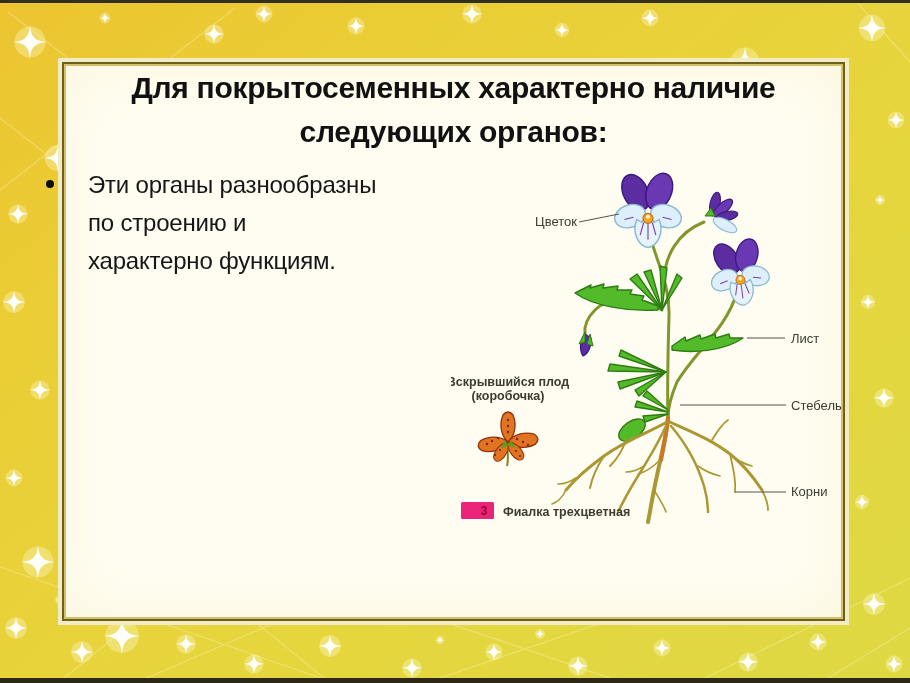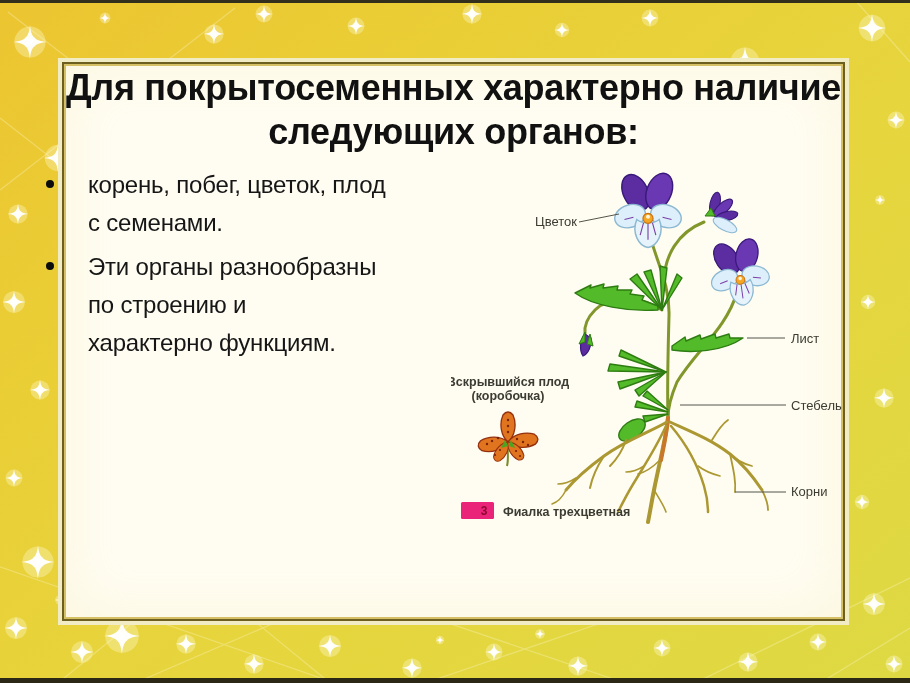--- a/index.html
+++ b/index.html
@@ -12,21 +12,21 @@
   .edge.top{top:0;height:3px;}
   .edge.bottom{bottom:0;height:5px;background:#2b2916;}
   .sparkles{position:absolute;left:0;top:0;z-index:0;}
   .panel{
     position:absolute;left:62px;top:62px;width:779px;height:555px;z-index:1;
     background:#fffdf2;border:2px solid #6d5f20;outline:4px solid #f2ecc4;
     box-shadow:inset 0 0 0 2px #d6c065, inset 0 0 60px rgba(238,222,150,.22);
   }
   .title{
     position:absolute;left:62px;top:66px;width:783px;z-index:2;text-align:center;
-    font-size:36px;line-height:44px;font-weight:bold;color:#111;white-space:pre-line;
+    font-size:30px;line-height:44px;font-weight:bold;color:#111;white-space:pre-line;
     letter-spacing:-0.3px;
   }
   .bullets{position:absolute;left:46px;top:166px;width:430px;z-index:3;}
   .bullet{position:relative;padding-left:42px;margin-bottom:6px;}
   .bullet .dot{position:absolute;left:0;top:14px;width:8px;height:8px;border-radius:50%;background:#0c0c0c;}
   .bullet .txt{font-size:24px;line-height:38px;color:#161616;white-space:pre-line;letter-spacing:-0.2px;}
   .figure{position:absolute;left:451px;top:160px;z-index:2;}
   .figure text{font-family:"Liberation Sans",sans-serif;}
   .lbl{font-size:13px;fill:#3c3c33;}
   .lbl-b{font-size:12.5px;fill:#3c3c33;font-weight:bold;}
@@ -109,25 +109,20 @@
   <div class="edge bottom"></div>
 
   <div class="panel"></div>
 
   <div class="title">Для покрытосеменных характерно наличие
 следующих органов:</div>
 
   <div class="bullets">
     <div class="bullet">
       <span class="dot"></span>
-      <div class="txt">корень, побег, цветок, плод
-с семенами.</div>
-    </div>
-    <div class="bullet">
-      <span class="dot"></span>
       <div class="txt">Эти органы разнообразны
 по строению и
 характерно функциям.</div>
     </div>
   </div>
 
   <svg class="figure" width="400" height="380" viewBox="0 0 400 380">
     <defs>
       <g id="pansy">
         <ellipse cx="-11" cy="-20" rx="11" ry="17" transform="rotate(-26 -11 -20)" fill="#5c2da0" stroke="#39197a" stroke-width="1.3"></ellipse>

